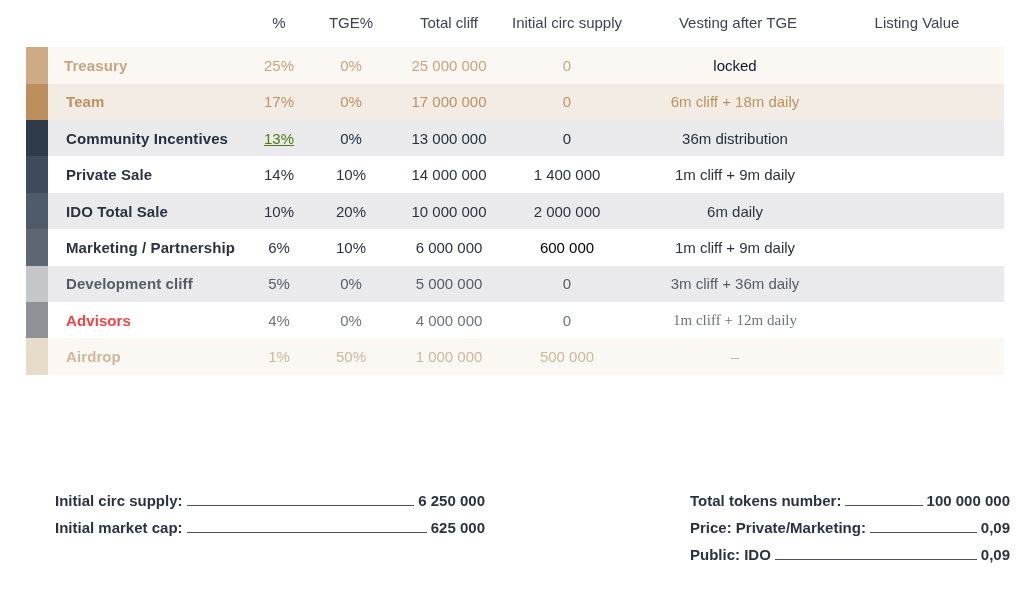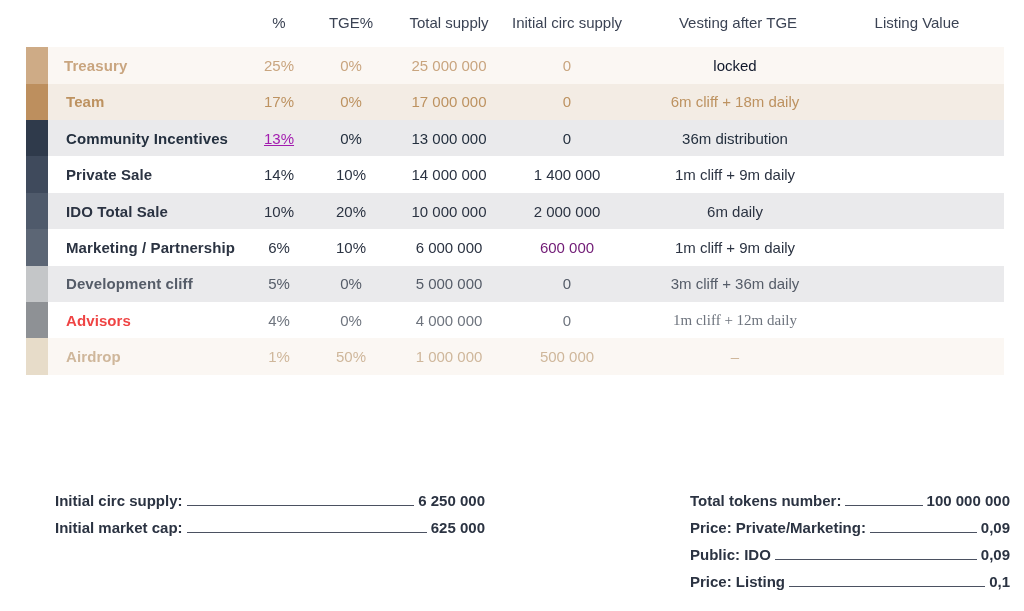--- a/index.html
+++ b/index.html
@@ -131,21 +131,21 @@
       <col class="c-init">
       <col class="c-vest">
       <col class="c-listing">
     </colgroup>
     <thead>
       <tr>
         <th class="th-blank"></th>
         <th class="th-blank"></th>
         <th>%</th>
         <th>TGE%</th>
-        <th>Total supply</th>
+        <th>Total cliff</th>
         <th>Initial circ supply</th>
         <th class="th-vest">Vesting after TGE</th>
         <th class="th-listing">Listing Value</th>
       </tr>
     </thead>
     <tbody id="table-body">
         <tr class="tint-warm-a">
           <td class="swatch-cell">
             <span class="swatch" style="background: rgb(206, 171, 134);"></span>
           </td>
@@ -167,21 +167,21 @@
           <td style="color: rgb(189, 146, 96);">17 000 000</td>
           <td style="color: rgb(189, 146, 96);">0</td>
           <td style="color: rgb(189, 146, 96);">6m cliff + 18m daily</td>
           <td class="listing" style="color: rgb(189, 146, 96);"></td>
         </tr>
         <tr class="shade-b">
           <td class="swatch-cell">
             <span class="swatch" style="background: rgb(47, 58, 75);"></span>
           </td>
           <td class="name" style="color: rgb(36, 48, 63);">Community Incentives</td>
-          <td style="color: #a21caf; text-decoration: underline;">13%</td>
+          <td style="color: #4d7c0f; text-decoration: underline;">13%</td>
           <td style="color: rgb(36, 48, 63);">0%</td>
           <td style="color: rgb(36, 48, 63);">13 000 000</td>
           <td style="color: rgb(36, 48, 63);">0</td>
           <td style="color: rgb(36, 48, 63);">36m distribution</td>
           <td class="listing" style="color: rgb(36, 48, 63);"></td>
         </tr>
         <tr class="shade-a">
           <td class="swatch-cell">
             <span class="swatch" style="background: rgb(63, 74, 92);"></span>
           </td>
@@ -206,21 +206,21 @@
           <td class="listing" style="color: rgb(43, 51, 66);"></td>
         </tr>
         <tr class="shade-a">
           <td class="swatch-cell">
             <span class="swatch" style="background: rgb(92, 102, 117);"></span>
           </td>
           <td class="name" style="color: rgb(43, 51, 66);">Marketing / Partnership</td>
           <td style="color: rgb(43, 51, 66);">6%</td>
           <td style="color: rgb(43, 51, 66);">10%</td>
           <td style="color: rgb(43, 51, 66);">6 000 000</td>
-          <td style="color: #701a75;">600 000</td>
+          <td style="color: #000000;">600 000</td>
           <td style="color: rgb(43, 51, 66);">1m cliff + 9m daily</td>
           <td class="listing" style="color: rgb(43, 51, 66);"></td>
         </tr>
         <tr class="shade-b">
           <td class="swatch-cell">
             <span class="swatch" style="background: rgb(196, 198, 200);"></span>
           </td>
           <td class="name" style="color: rgb(85, 92, 104);">Development cliff</td>
           <td style="color: rgb(85, 92, 104);">5%</td>
           <td style="color: rgb(85, 92, 104);">0%</td>
@@ -278,20 +278,15 @@
     <div class="foot-row">
       <span class="foot-label">Price: Private/Marketing:</span>
       <span class="foot-rule"></span>
       <span class="foot-val">0,09</span>
     </div>
     <div class="foot-row">
       <span class="foot-label">Public: IDO</span>
       <span class="foot-rule"></span>
       <span class="foot-val">0,09</span>
     </div>
-    <div class="foot-row">
-      <span class="foot-label">Price: Listing</span>
-      <span class="foot-rule"></span>
-      <span class="foot-val">0,1</span>
-    </div>
   </div>
 
 </div>
 
 </body></html>

